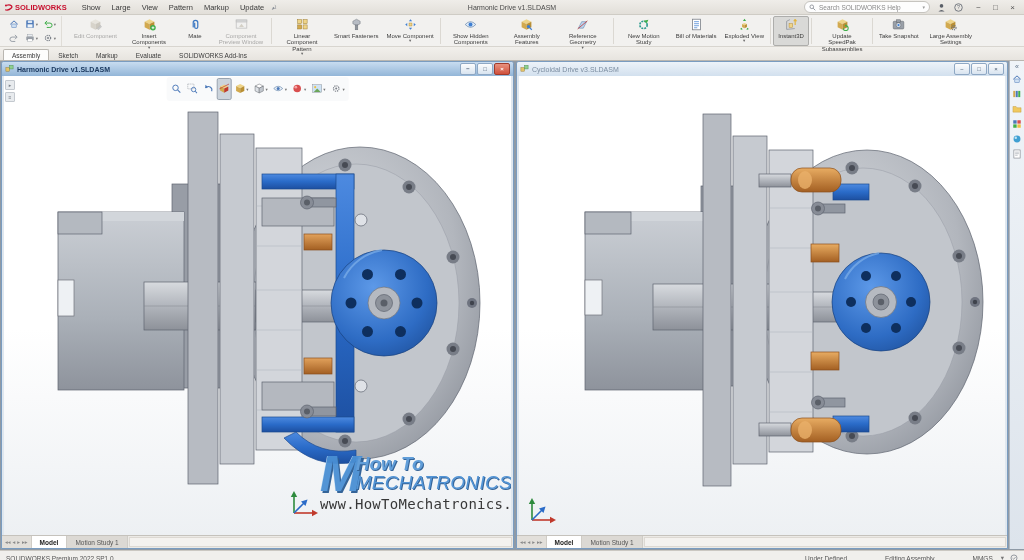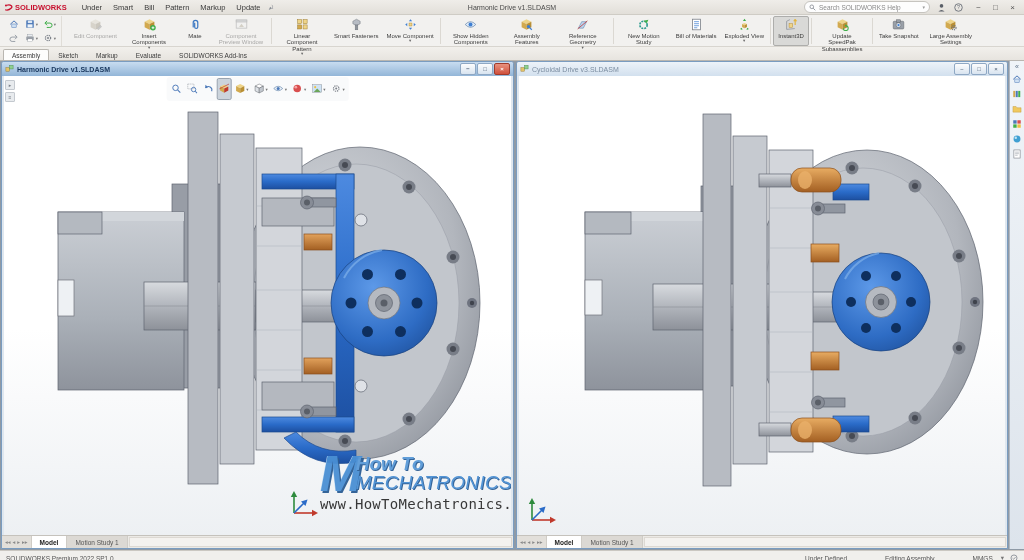--- a/index.html
+++ b/index.html
@@ -130,23 +130,23 @@
 
   <div class="titlebar">
     <div class="brand">
       <svg viewBox="0 0 16 16">
           <path d="M2 12 Q8 14 13 9 Q15 7 13 5 Q10 2 5 4" fill="none" stroke="#c8102e" stroke-width="2.2"></path>
           <circle cx="3.5" cy="4.5" r="1.8" fill="#c8102e"></circle>
         </svg>
       <span>SOLIDWORKS</span>
     </div>
     <nav class="menus" id="menu-list">
-        <span class="menu-item">Under</span>
-        <span class="menu-item">Smart</span>
-        <span class="menu-item">Bill</span>
+        <span class="menu-item">Show</span>
+        <span class="menu-item">Large</span>
+        <span class="menu-item">View</span>
         <span class="menu-item">Pattern</span>
         <span class="menu-item">Markup</span>
         <span class="menu-item">Update</span>
       </nav>
     <span class="pin">
       <svg viewBox="0 0 8 8">
           <path d="M4 0.5 6 2.5 4.7 3.8 5 5.5 2.5 3 0.8 6.8 4.5 5 6 5.3z" fill="#8a8f97"></path>
         </svg>
     </span>
     <div class="main-title">Harmonic Drive v1.SLDASM</div>

